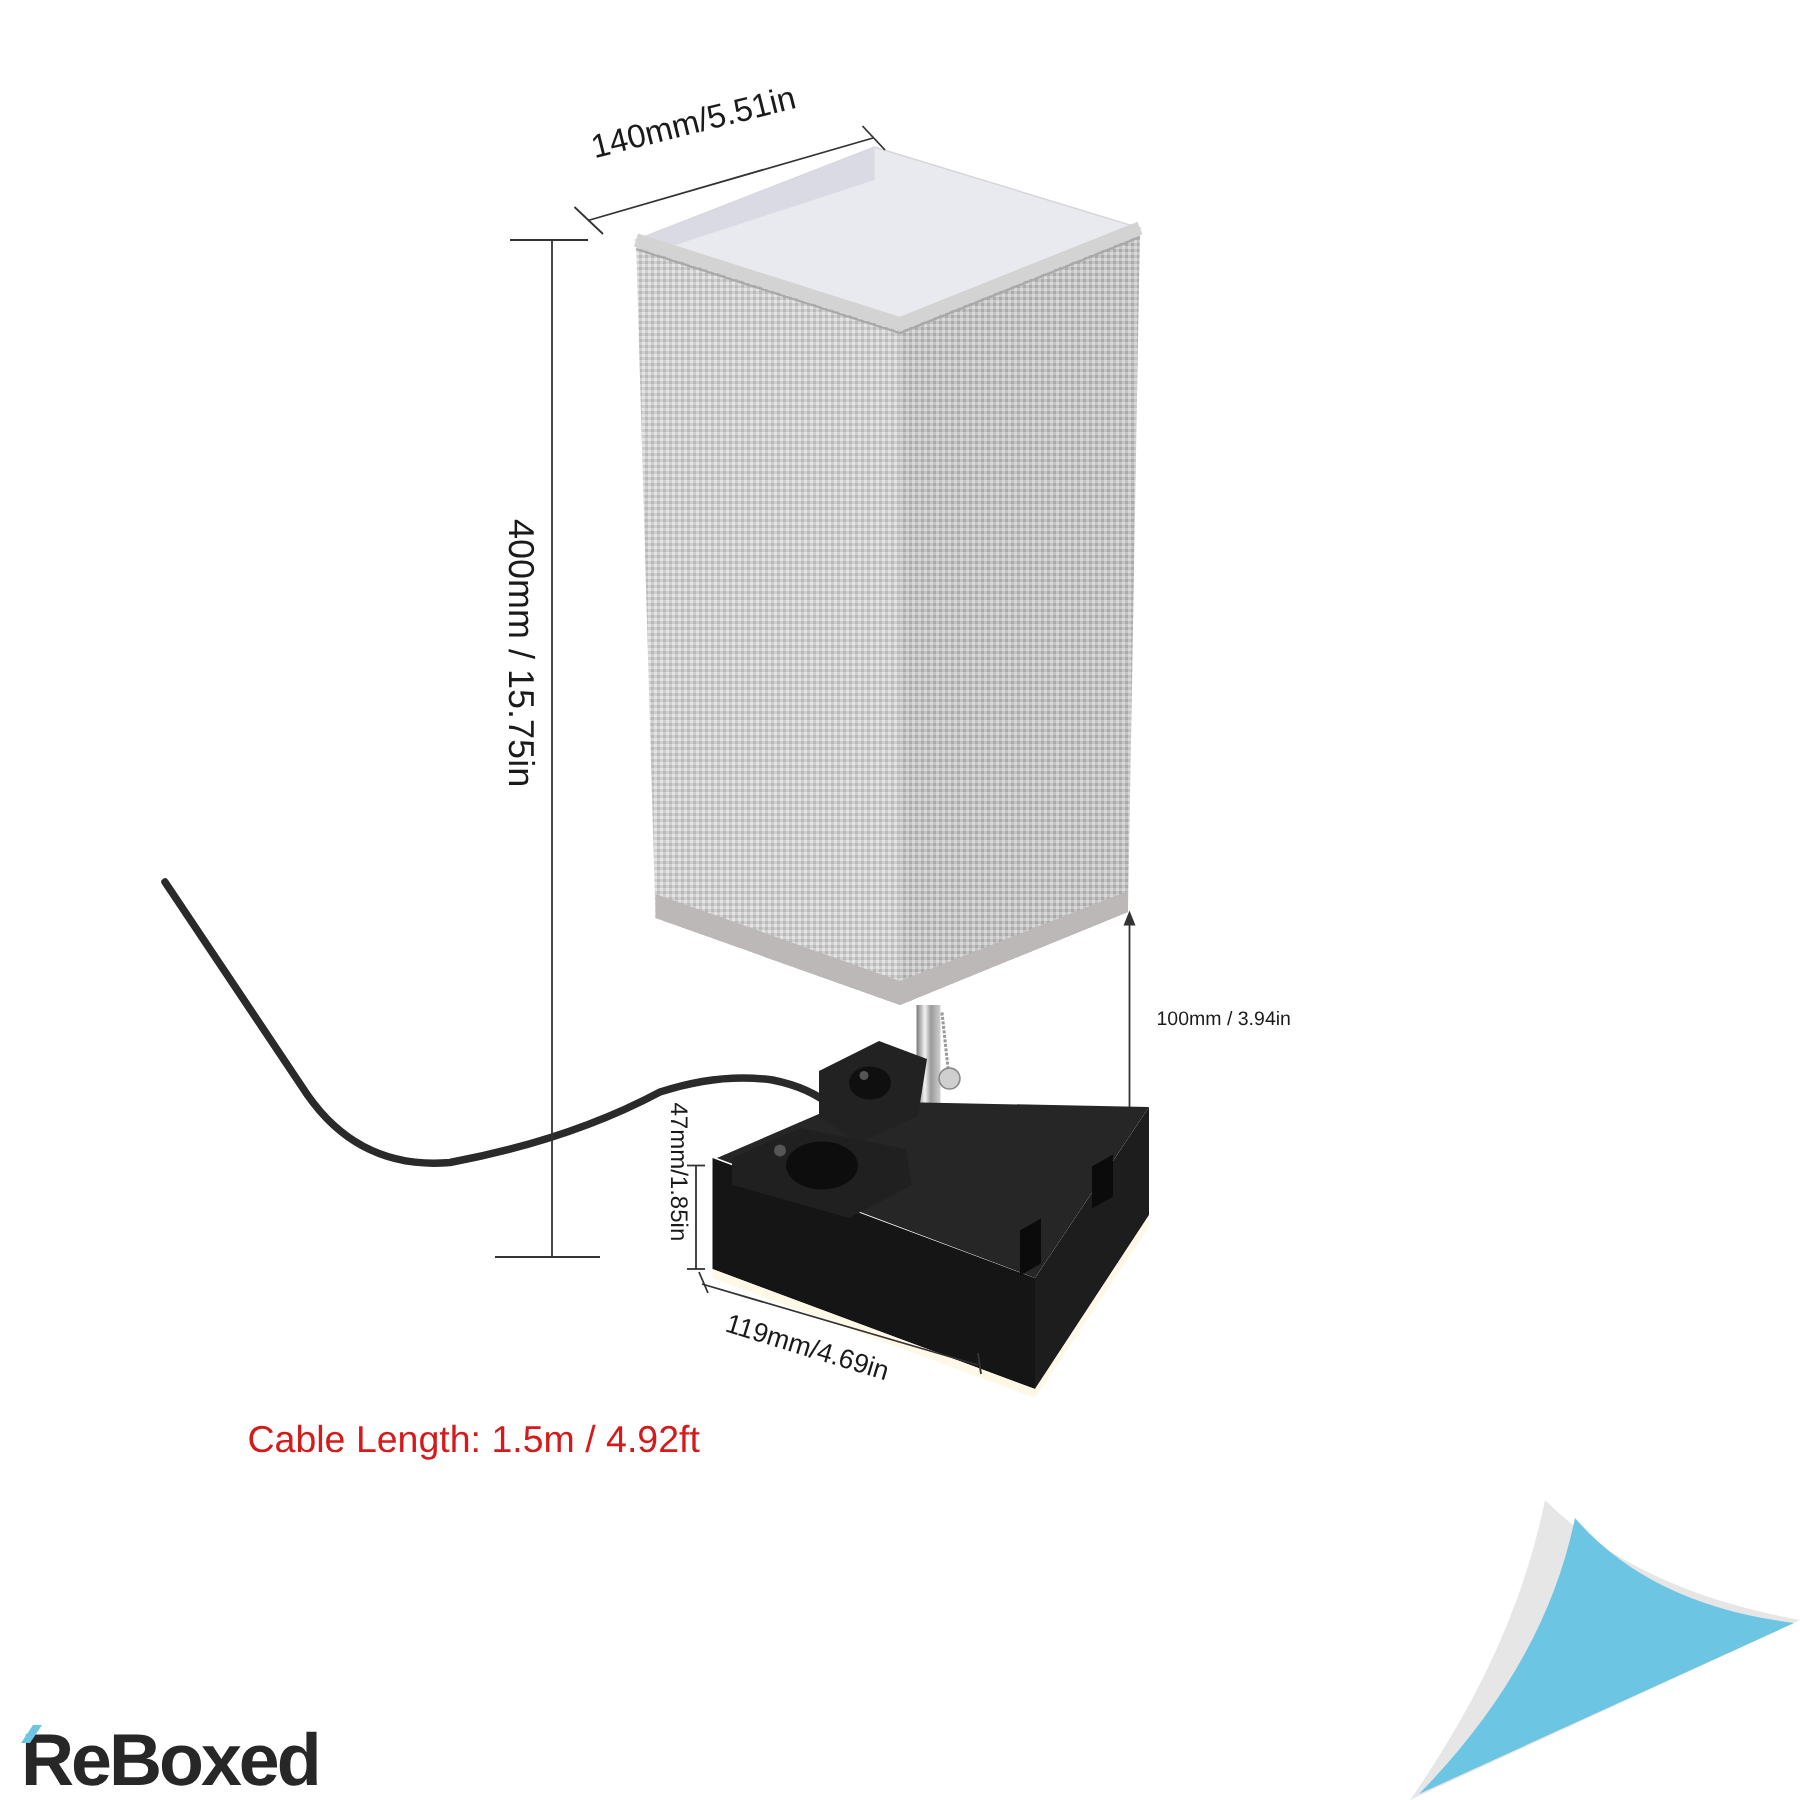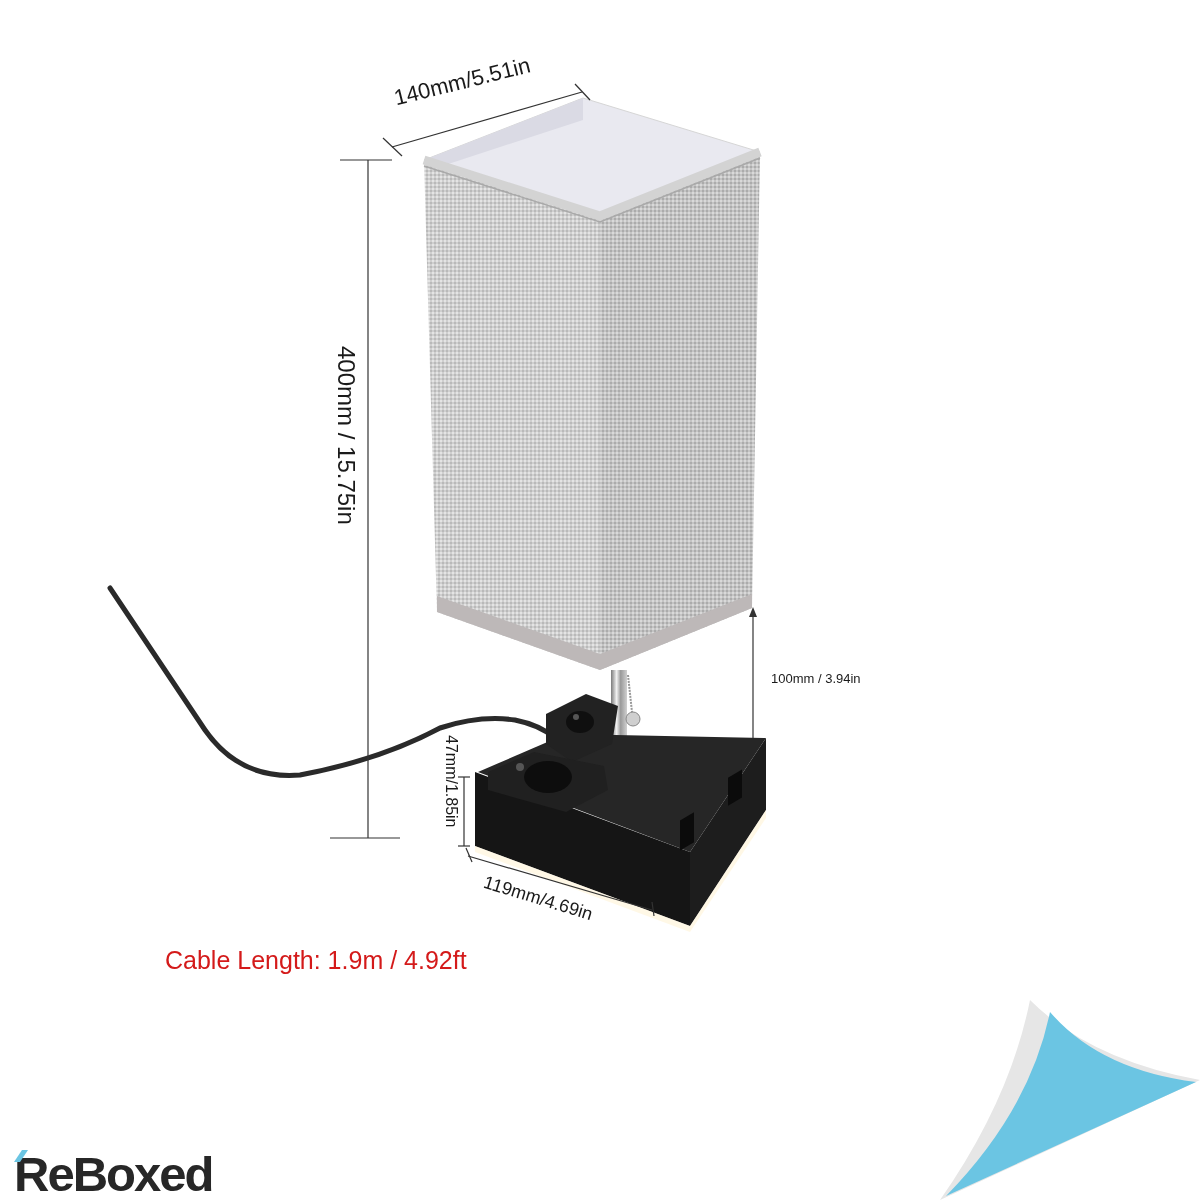--- a/index.html
+++ b/index.html
@@ -109,19 +109,19 @@
 
     <path d="M1200 1080 Q 1090 1060 1030 1000 Q 1010 1100 940 1200 Z" fill="#e6e6e6"></path>
     <path d="M1196 1082 Q 1100 1070 1050 1012 Q 1030 1110 946 1196 Z" fill="#6bc5e3"></path>
   </svg>
 
   <div class="label dim-width-shade">140mm/5.51in</div>
   <div class="label dim-height-total">400mm / 15.75in</div>
   <div class="label dim-clearance">100mm / 3.94in</div>
   <div class="label dim-base-height">47mm/1.85in</div>
   <div class="label dim-base-width">119mm/4.69in</div>
-  <div class="label cable-note">Cable Length: 1.9m / 4.92ft</div>
+  <div class="label cable-note">Cable Length: 1.5m / 4.92ft</div>
 
   <div class="logo">ReBoxed</div>
   <svg class="logo-corner" viewBox="0 0 14 12">
     <polygon points="0,12 8,0 14,0 6,12" fill="#6bc5e3"></polygon>
   </svg>
 </div>
 
 </body></html>

